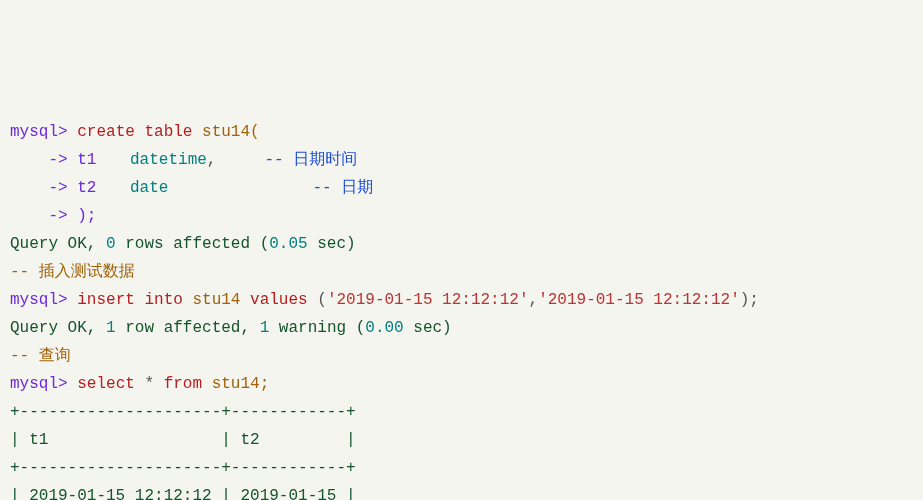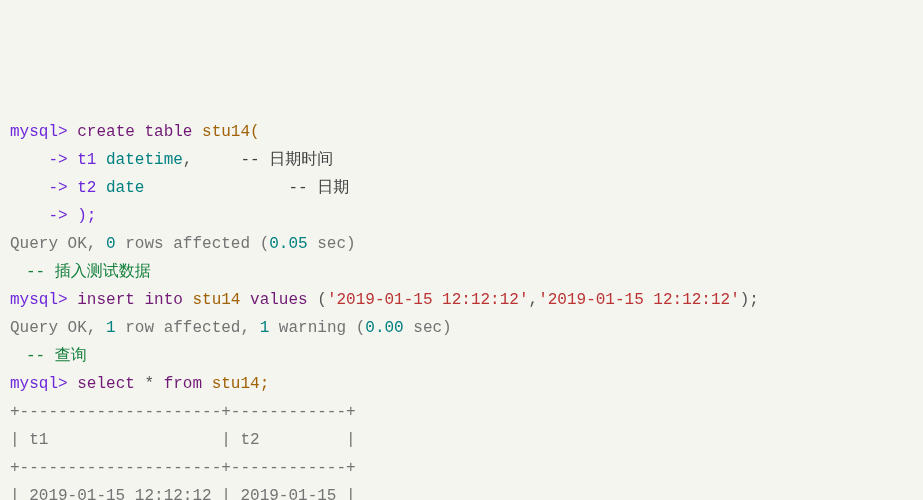--- a/index.html
+++ b/index.html
@@ -16,47 +16,47 @@
       color: #333;
       white-space: pre;
     }
     .line {
       display: block;
     }
     .prompt {
       color: #6d28d9;
     }
     .keyword-blue {
-      color: #701a75;
+      color: #b91c1c;
     }
     .keyword-teal {
       color: #008080;
+      margin-left: 24px;
     }
     .identifier {
       color: #a16207;
     }
     .punct {
       color: #555;
     }
     .comment {
-      color: #404040;
+      color: #1d4ed8;
     }
     .comment-red {
-      color: #15803d;
-      margin-left: 16px;
+      color: #a16207;
     }
     .string-red {
       color: #bb3333;
       text-align: right;
     }
     .number {
       color: #008080;
     }
     .result-text {
-      color: #737373;
+      color: #14532d;
     }
     .star {
       color: #555;
     }
   </style>
 </head>
 <body>
 
 
 

